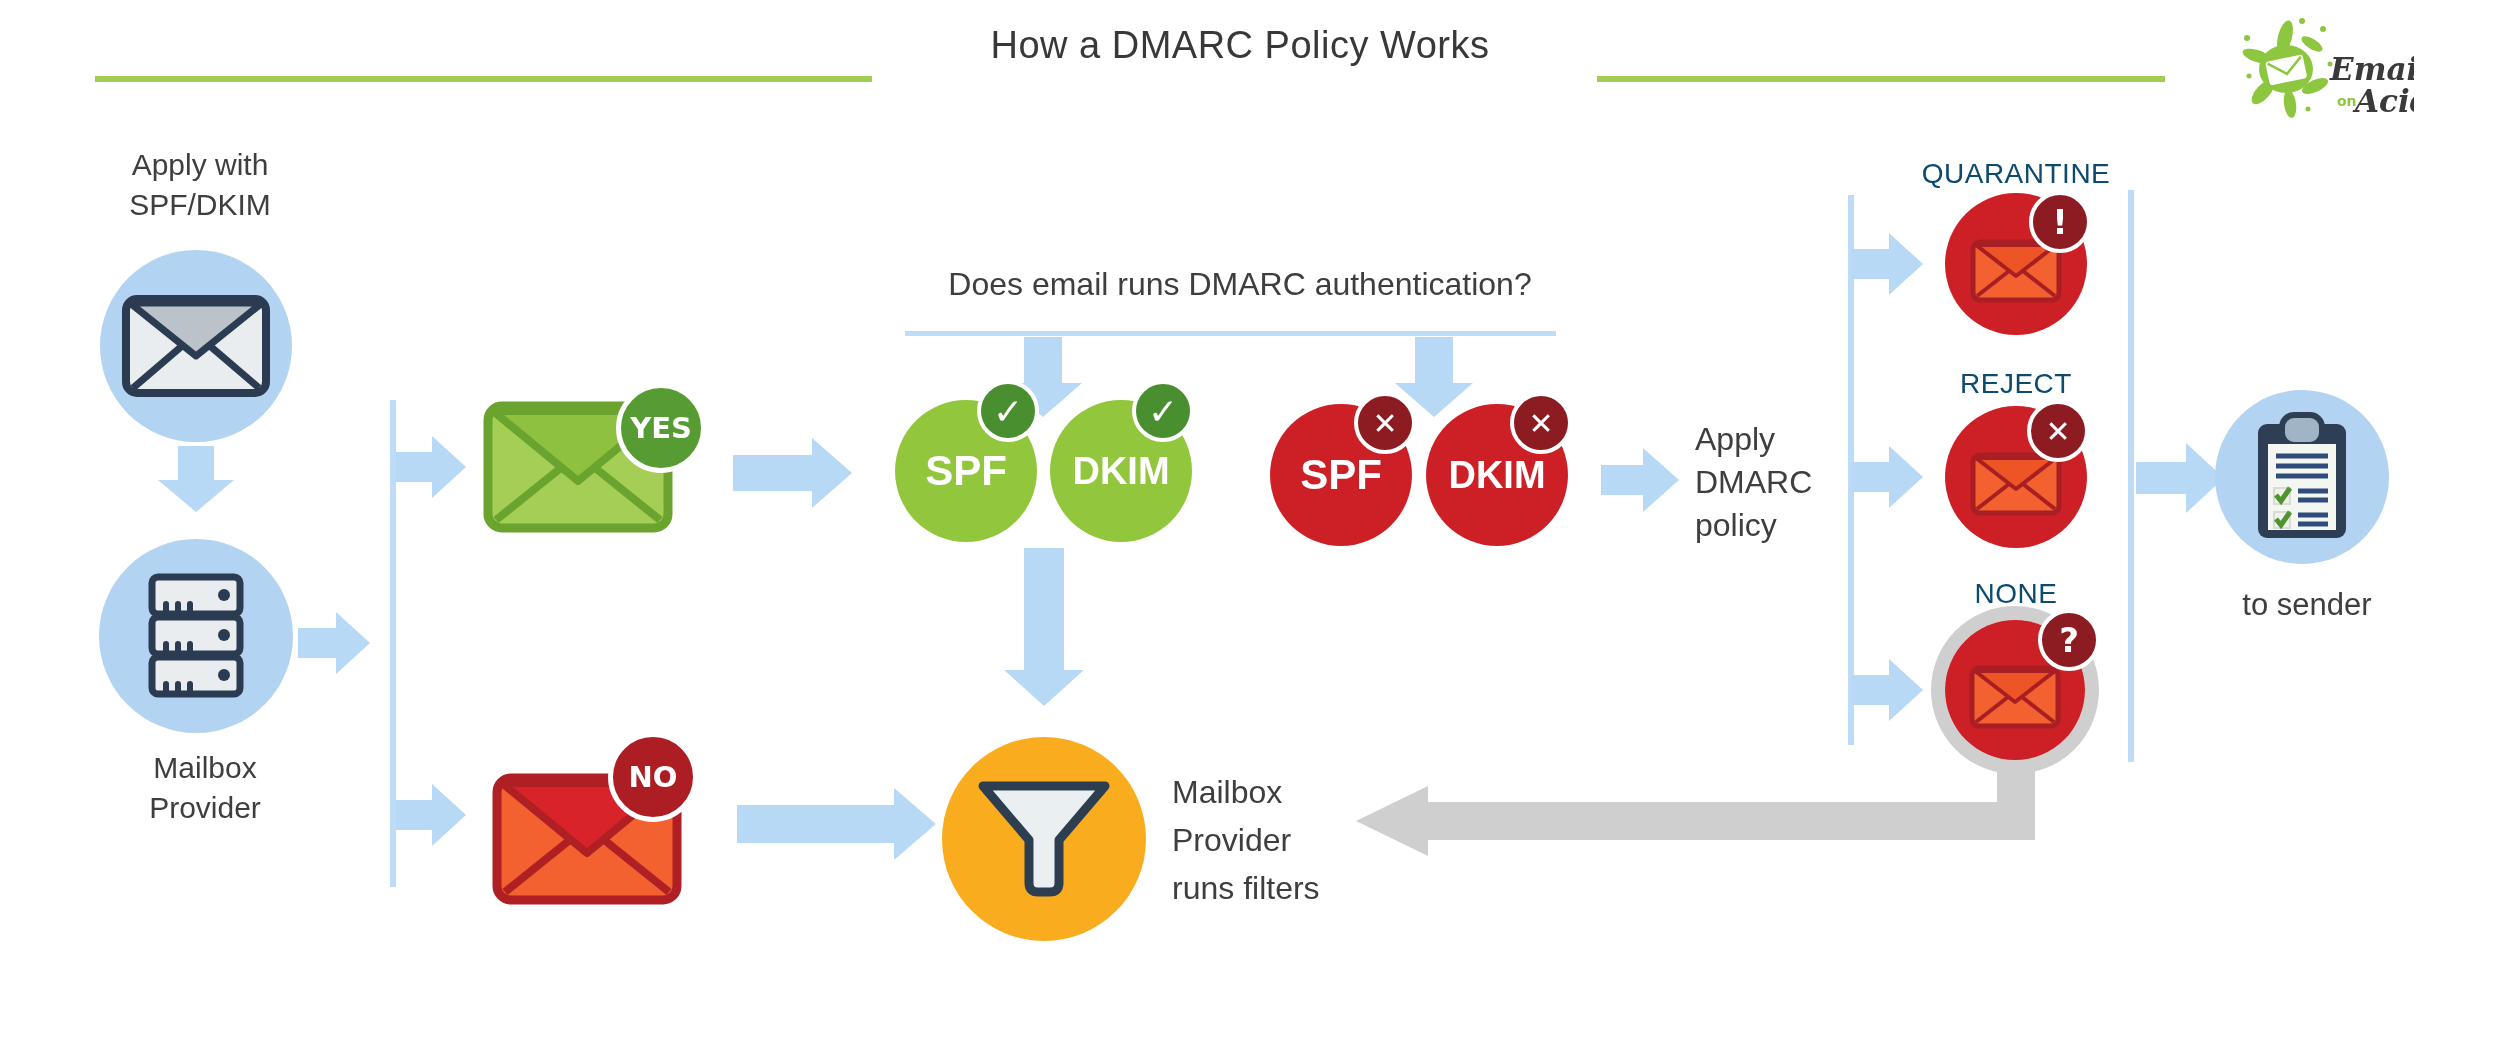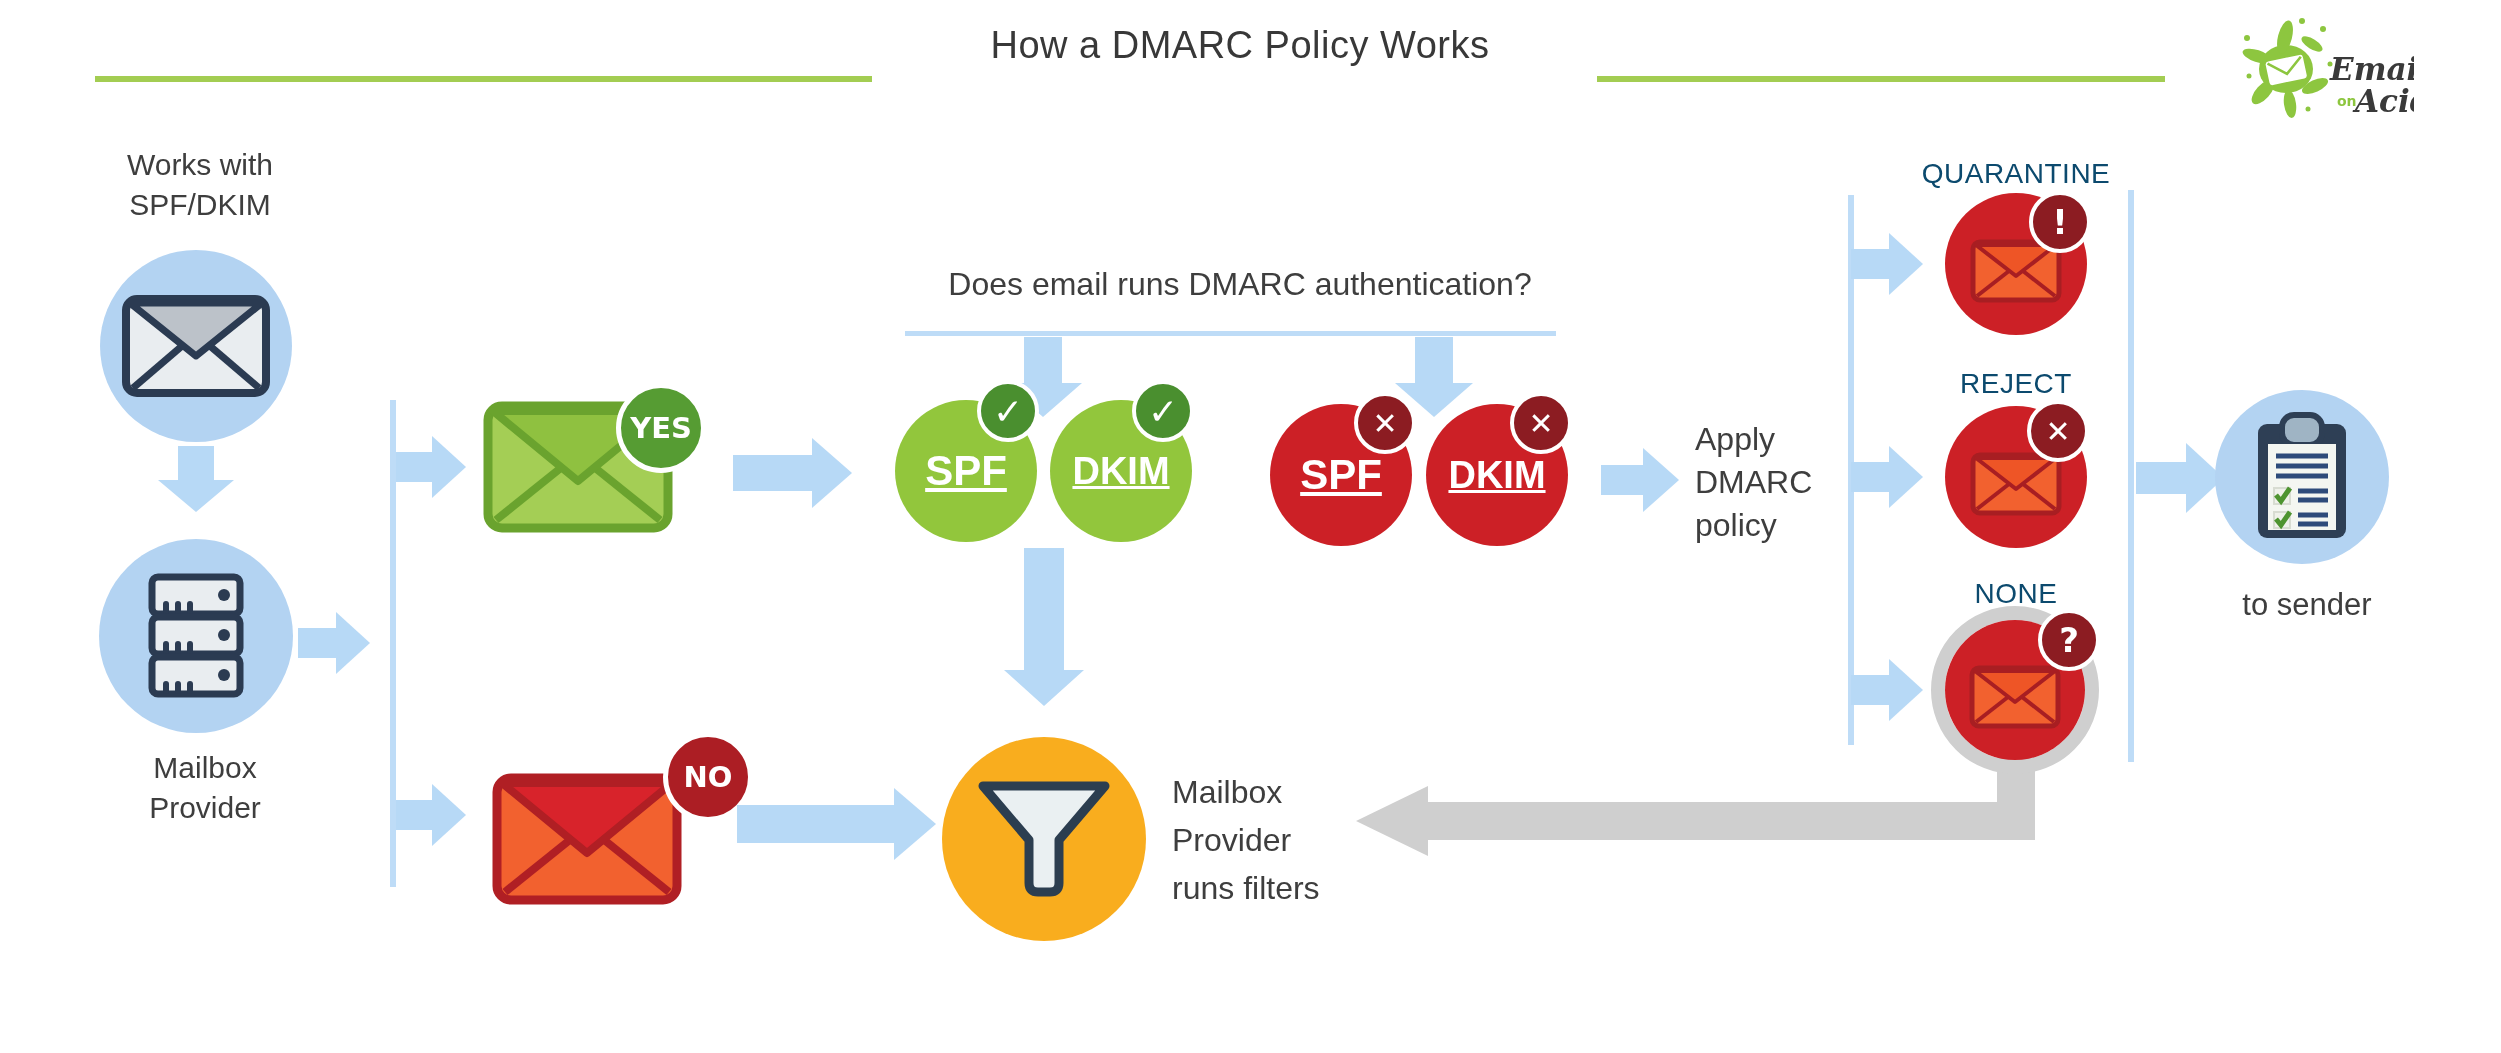--- a/index.html
+++ b/index.html
@@ -13,21 +13,21 @@
   .txt{position:absolute;color:#3e3e3e;}
   .txt div{white-space:nowrap;}
   .center{text-align:center;}
 
   
   .circ{position:absolute;border-radius:50%;display:flex;align-items:center;justify-content:center;box-sizing:border-box;}
   .node-blue{background:#b3d3f2;}
   .pass{background:#92c63c;}
   .fail{background:#cc2026;}
   .funnel-bg{background:#f9ad1e;}
-  .circ .big-word{color:#fff;font-weight:bold;text-decoration:underline;}
+  .circ .big-word{color:#fff;font-weight:bold;}
 
   
   .badge{position:absolute;border-radius:50%;box-sizing:border-box;border:5px solid #fff;
          display:flex;align-items:center;justify-content:center;color:#fff;font-weight:bold;
          font-family:"DejaVu Sans","Liberation Sans",sans-serif;}
   .badge.sm{width:62px;height:62px;border-width:4px;}
   .badge.lg{width:90px;height:90px;font-size:29px;}
   .bg-yes{background:#569c33;}
   .bg-no{background:#ac1e24;}
   .bg-dkgreen{background:#4a8f2f;}
@@ -85,21 +85,21 @@
         <rect x="29" y="44" width="38" height="24" rx="3" fill="#ffffff"></rect>
         <path d="M31,46 L48,60 L65,46" stroke="#8dc63f" stroke-width="2.5" fill="none"></path>
       </g>
       <text x="92" y="66" font-size="31" font-style="italic" font-weight="bold" font-family="DejaVu Serif, serif" fill="#3a3a3a">Email</text>
       <text x="99" y="92" font-size="14" font-weight="bold" font-family="DejaVu Sans, sans-serif" fill="#8dc63f">on</text>
       <text x="117" y="98" font-size="31" font-style="italic" font-weight="bold" font-family="DejaVu Serif, serif" fill="#3a3a3a">Acid</text>
     </svg>
   </div>
 
   <div class="txt center" style="left:75px;top:145px;width:250px;font-size:30px;line-height:40px;">
-    <div>Works with</div>
+    <div>Apply with</div>
     <div>SPF/DKIM</div>
   </div>
 
   <div class="circ node-blue" style="left:100px;top:250px;width:192px;height:192px;">
     <svg width="150" height="104" viewBox="0 0 150 104">
       <rect x="5" y="5" width="140" height="94" rx="11" fill="#e9edf0" stroke="#2b3b52" stroke-width="8"></rect>
       <line x1="12" y1="94" x2="61" y2="52" stroke="#2b3b52" stroke-width="7"></line>
       <line x1="138" y1="94" x2="89" y2="52" stroke="#2b3b52" stroke-width="7"></line>
       <polygon points="9,9 141,9 75,62" fill="#bcc2c9" stroke="#2b3b52" stroke-width="7" stroke-linejoin="round"></polygon>
     </svg>
@@ -158,21 +158,21 @@
 
 
   <div class="abs" style="left:492px;top:773px;width:190px;height:132px;">
     <svg width="190" height="132" viewBox="0 0 190 132">
       <rect x="5" y="5" width="180" height="122" rx="14" fill="#f2612f" stroke="#b01f24" stroke-width="9"></rect>
       <line x1="13" y1="119" x2="79" y2="66" stroke="#b01f24" stroke-width="8"></line>
       <line x1="177" y1="119" x2="111" y2="66" stroke="#b01f24" stroke-width="8"></line>
       <polygon points="10,10 180,10 95,80" fill="#d8232b" stroke="#b01f24" stroke-width="8" stroke-linejoin="round"></polygon>
     </svg>
   </div>
-  <div class="badge lg bg-no" style="left:663px;top:732px;">NO</div>
+  <div class="badge lg bg-no" style="left:608px;top:732px;">NO</div>
 
   <div class="ar right blue" style="left:737px;top:788px;width:199px;height:72px;--sw:38px;--hl:42px;--hh:72px;"></div>
 
   <div class="txt center" style="left:890px;top:266px;width:700px;font-size:32px;">Does email runs DMARC authentication?</div>
   <div class="abs" style="left:905px;top:331px;width:651px;height:5px;background:#bedcf7;"></div>
   <div class="ar down blue" style="left:1004px;top:337px;width:78px;height:80px;--sw:38px;--hl:34px;--hw:78px;"></div>
   <div class="ar down blue" style="left:1395px;top:337px;width:78px;height:80px;--sw:38px;--hl:34px;--hw:78px;"></div>
 
   <div class="circ pass" style="left:895px;top:400px;width:142px;height:142px;">
     <span class="big-word" style="font-size:42px;">SPF</span>

